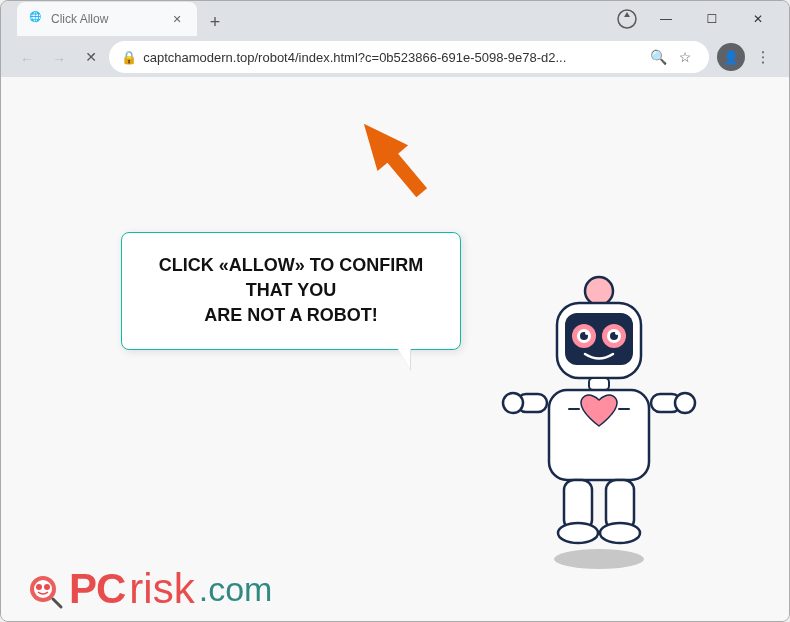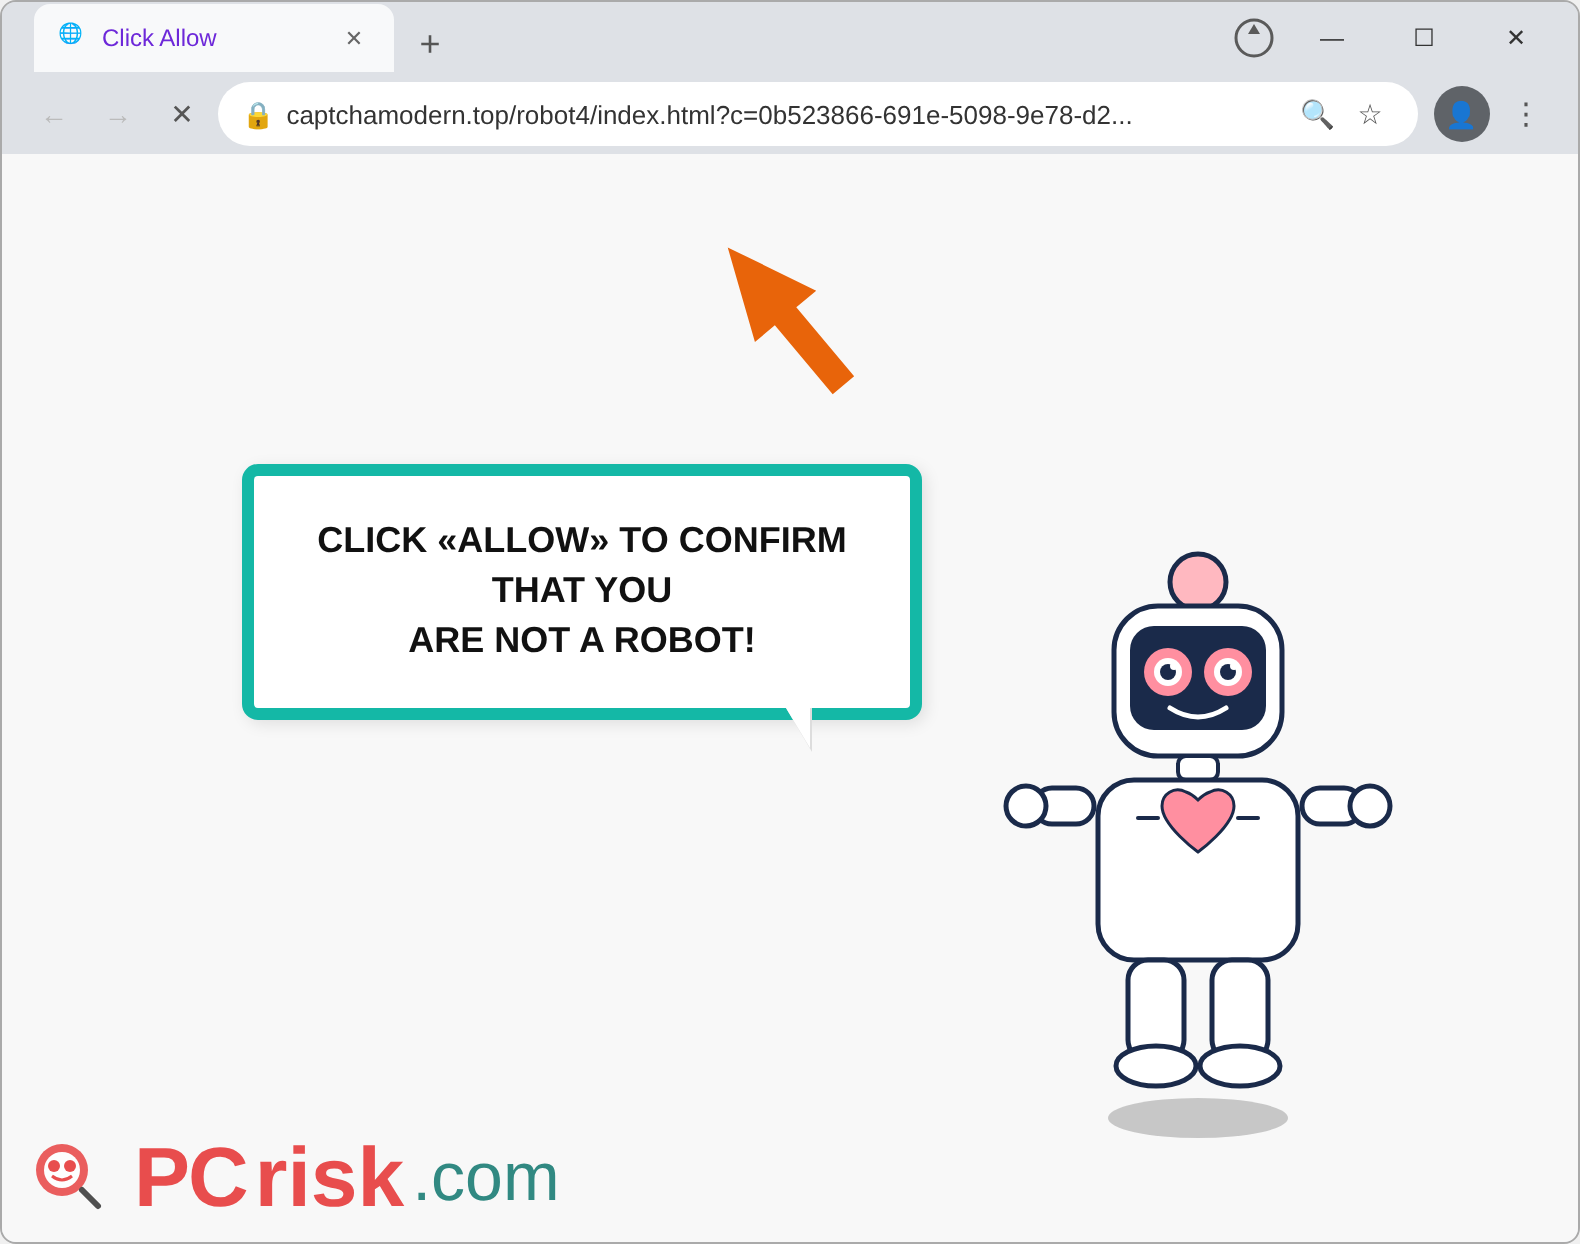--- a/index.html
+++ b/index.html
@@ -58,21 +58,21 @@
       cursor: pointer;
     }
     .tab-favicon {
       width: 16px;
       height: 16px;
       font-size: 10px;
       color: #888;
     }
     .tab-title {
       font-size: 12px;
-      color: #6d28d9;
+      color: #737373;
       flex: 1;
       white-space: nowrap;
       overflow: hidden;
       text-overflow: ellipsis;
     }
     .tab-close {
       width: 16px;
       height: 16px;
       border-radius: 50%;
       display: flex;
@@ -207,21 +207,21 @@
       width: 0;
       height: 0;
     }
 
     
     .speech-bubble {
       position: absolute;
       top: 155px;
       left: 120px;
       background: white;
-      border: 6px solid #14b8a6;
+      border: 1px solid #14b8a6;
       border-radius: 8px;
       padding: 20px 28px;
       box-shadow: 2px 2px 8px rgba(0,0,0,0.1);
       max-width: 340px;
     }
     .speech-bubble::after {
       content: '';
       position: absolute;
       bottom: -20px;
       right: 50px;
@@ -258,23 +258,23 @@
       width: 220px;
       height: 320px;
     }
 
     
     .watermark {
       position: absolute;
       bottom: 0;
       left: 0;
       display: flex;
-      align-items: flex-start;
-      padding: 8px 12px;
-      gap: 10px;
+      align-items: flex-end;
+      padding: 8px 24px;
+      gap: 0;
       opacity: 0.85;
     }
     .pcrisk-logo {
       display: flex;
       align-items: center;
       gap: 4px;
     }
     .pcrisk-icon {
       width: 44px;
       height: 44px;
@@ -408,19 +408,19 @@
         <circle cx="18" cy="20" r="13" fill="#e63030" opacity="0.9"></circle>
         <circle cx="18" cy="20" r="9" fill="white"></circle>
 
         <circle cx="14" cy="18" r="3" fill="#e63030"></circle>
         <circle cx="22" cy="18" r="3" fill="#e63030"></circle>
         <path d="M13 23 Q18 27 23 23" stroke="#e63030" stroke-width="1.5" fill="none"></path>
         <line x1="28" y1="30" x2="36" y2="38" stroke="#333" stroke-width="3" stroke-linecap="round"></line>
       </svg>
       <div class="pcrisk-logo">
         <span style="font-size:42px;font-weight:900;color:#e63030;font-family:'Arial Black',Arial,sans-serif;letter-spacing:-1px;">PC</span>
-          <span style="font-size:42px;font-weight:700;color:#e63030;font-family:'Arial Black',Arial,sans-serif;">risk</span>
+          <span style="font-size:42px;font-weight:400;color:#e63030;font-family:'Arial Black',Arial,sans-serif;">risk</span>
           <span style="font-size:34px;color:#0f766e;font-family:Arial,sans-serif;">.com</span>
       </div>
     </div>
 
   </div>
 </div>
 
 </body></html>

